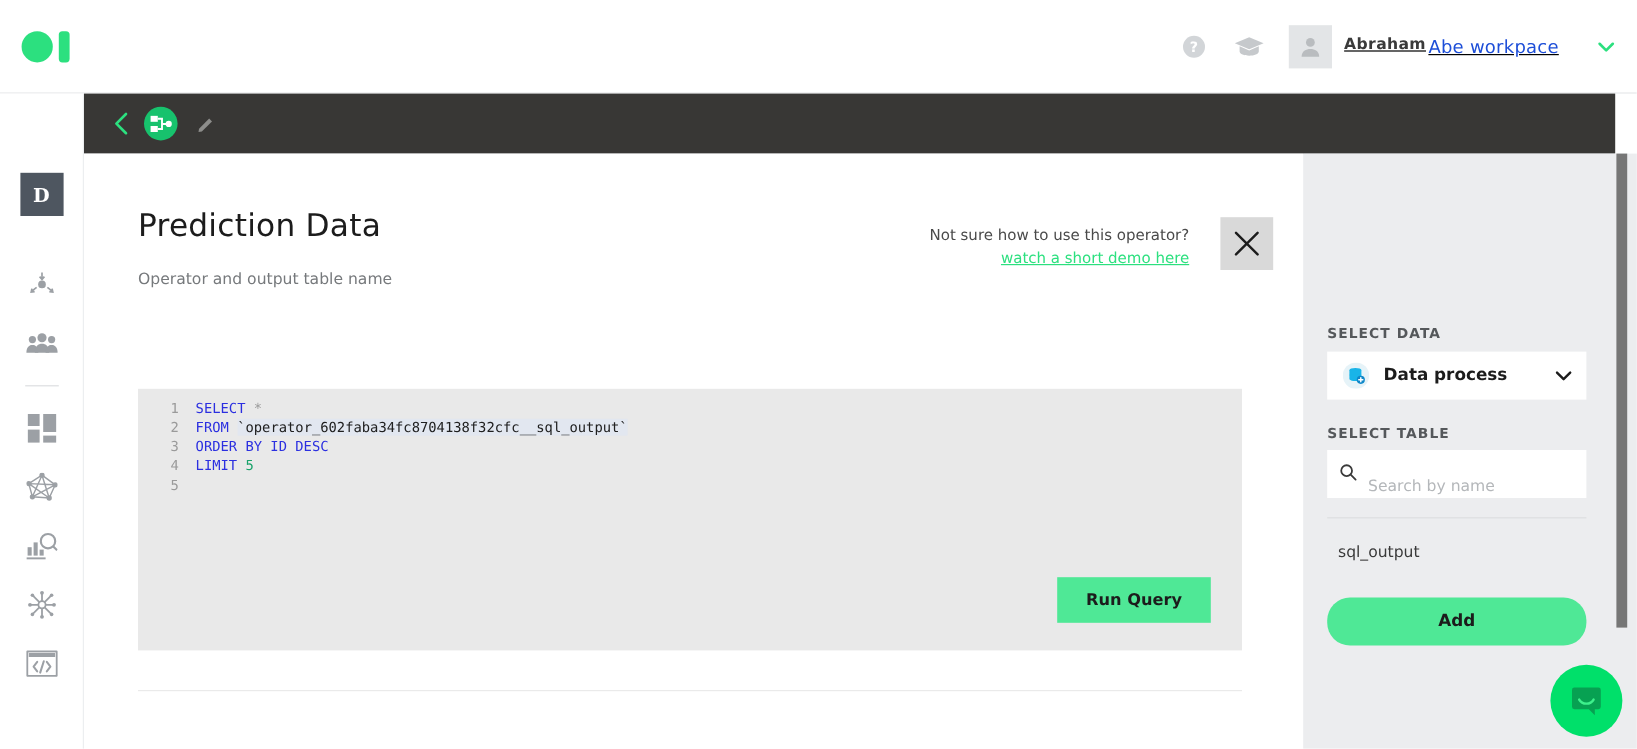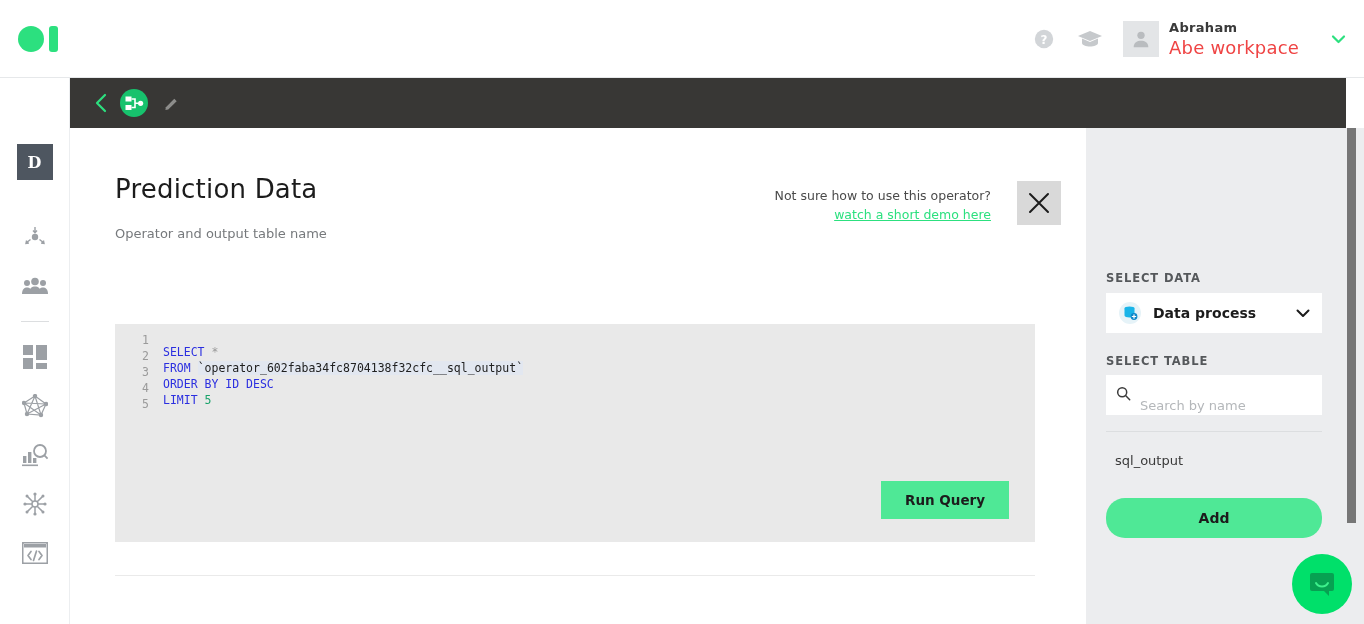--- a/index.html
+++ b/index.html
@@ -25,23 +25,23 @@
     position: absolute; right: 18px; top: 0; height: 78px;
     display: flex; align-items: center; gap: 0px;
   }
   .ticon { width: 46px; height: 78px; display: flex; align-items: center; justify-content: center; color: #c6c9cc; }
   .userbox { display: flex; align-items: center; gap: 10px; margin-left: 10px; }
   .avatar {
     width: 36px; height: 36px; background: #e3e5e7;
     display: flex; align-items: center; justify-content: center;
   }
   .avatar svg { display:block; }
-  .userlines { display: flex; flex-direction: column; gap: 2px; }
+  .userlines { display: flex; flex-direction: row; gap: 2px; text-decoration: underline; }
   .uname { font-size: 13px; font-weight: bold; color: #3a3a3a; letter-spacing: .3px; }
-  .uworkspace { font-size: 18px; color: #ef4444; letter-spacing: .2px; }
+  .uworkspace { font-size: 15px; color: #1d4ed8; letter-spacing: .2px; }
   .ucaret { margin-left: 22px; color: #2ce07f; display:flex; align-items:center; }
 
   
   .darkbar {
     position: absolute; left: 70px; top: 78px; width: 1276px; height: 50px;
     background: #383735; display: flex; align-items: center; padding-left: 24px; gap: 12px;
   }
   .backchev { color: #2ce07f; display: flex; align-items: center; cursor: pointer; }
   .model-icon {
     width: 28px; height: 28px; border-radius: 50%; background: #17c26d;
@@ -106,21 +106,21 @@
   }
   .code-area {
     position: absolute; left: 0; top: 8px; width: 920px;
     font-family: "DejaVu Sans Mono", "Liberation Mono", monospace;
     font-size: 11.5px; line-height: 16px;
   }
   .code-line { display: flex; height: 16px; }
   .ln {
     width: 48px; text-align: right; padding-right: 14px; color: #9a9a9a; user-select: none;
   }
-  .code-text { white-space: pre; color: #202020; margin-top: 12px; }
+  .code-text { white-space: pre; color: #202020; }
   .kw { color: #2b2fe0; }
   .star { color: #9a9a9a; }
   .tbl { color: #202020; background: #e2e7f0; }
   .num { color: #1aa36b; }
   .run-btn {
     position: absolute; right: 26px; bottom: 23px; width: 128px; height: 38px;
     background: #4fe896; display: flex; align-items: center; justify-content: center;
     font-size: 13.5px; font-weight: bold; color: #1c1c1c; cursor: pointer;
   }
   .main-divider {

